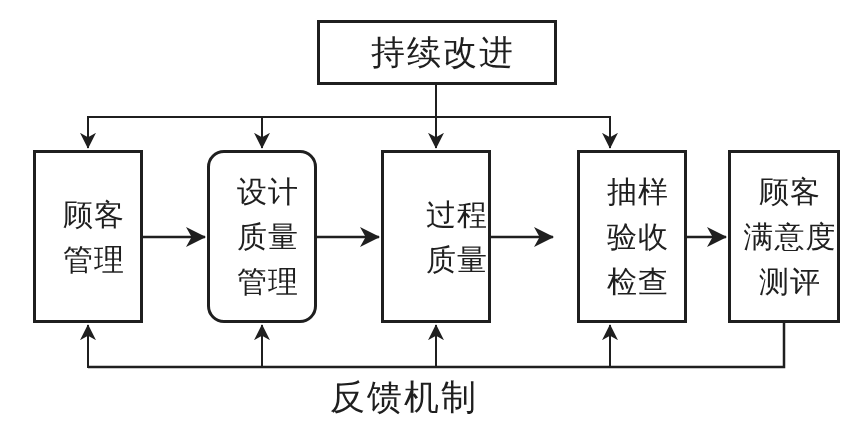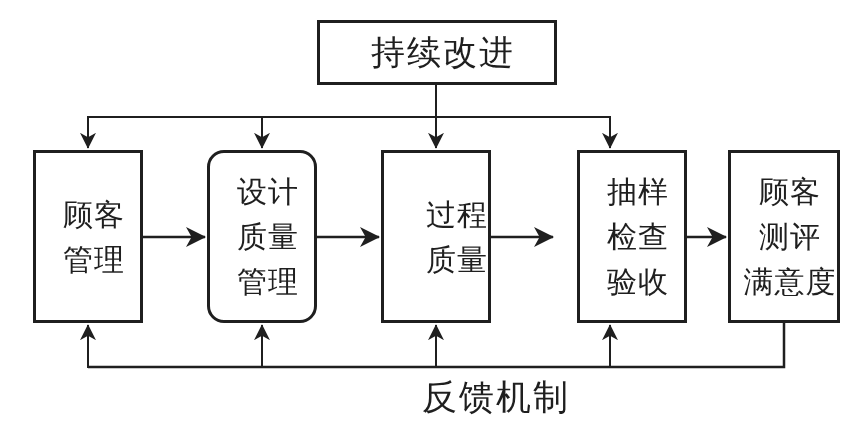--- a/index.html
+++ b/index.html
@@ -58,21 +58,21 @@
   #stage-1 { left: 33px; }
   #stage-2 { left: 207px; border-radius: 17px; }
   #stage-3 { left: 381px; align-items: flex-end; }
   #stage-4 { left: 555px; margin-left: 22px; }
   #stage-5 { left: 728px; width: 112px; }
   .bottom-label {
     position: absolute;
     left: 330px;
     top: 374px;
     width: 240px;
-    text-align: right;
+    text-align: left;
     font-size: 35px;
     letter-spacing: 2px;
     white-space: nowrap;
   }
 </style>
 </head>
 <body>
 
 <div id="canvas">
 
@@ -120,25 +120,25 @@
     <span class="line">管理</span>
   </div>
 
   <div id="stage-3" class="box stage-box">
     <span class="line">过程</span>
     <span class="line">质量</span>
   </div>
 
   <div id="stage-4" class="box stage-box">
     <span class="line">抽样</span>
+    <span class="line">验收</span>
     <span class="line">检查</span>
-    <span class="line">验收</span>
   </div>
 
   <div id="stage-5" class="box stage-box">
     <span class="line">顾客</span>
+    <span class="line">满意度</span>
     <span class="line">测评</span>
-    <span class="line">满意度</span>
   </div>
 
   <div class="bottom-label">反馈机制</div>
 
 </div>
 
 </body></html>

